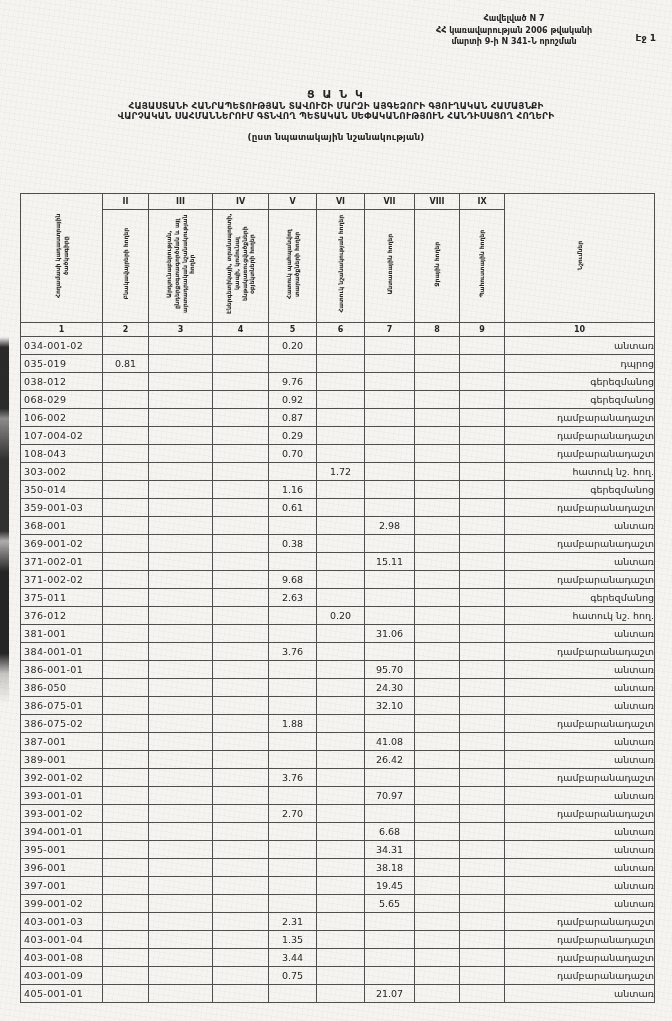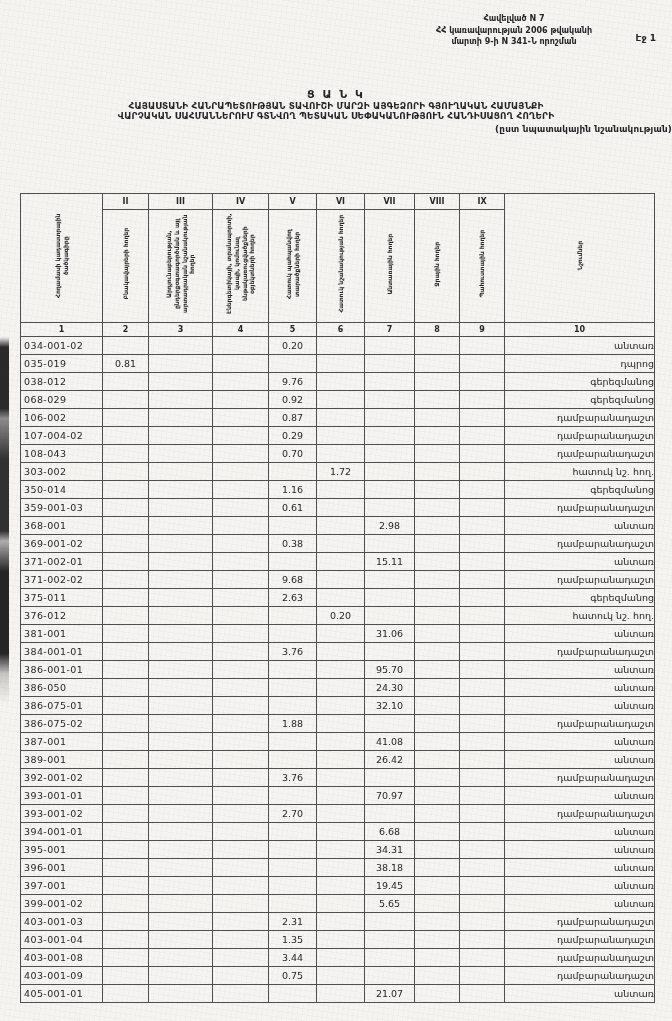--- a/index.html
+++ b/index.html
@@ -26,21 +26,21 @@
       rgba(15,15,15,0.20) 66%, transparent 69%, transparent 100%);
   }
   .page-label { position:absolute; top:5px; right:16px; font-size:9px; font-weight:700;margin-top:28px; }
   .appendix {
     position:absolute; top:13px; left:414px; width:200px;
     text-align:center; font-size:8px; font-weight:700; line-height:1.45;
   }
   .title-block { position:absolute; top:88px; left:0; width:100%; text-align:center; }
   .main-title { font-size:11px; font-weight:700; letter-spacing:2px; }
   .sub { font-size:8.8px; font-weight:700; letter-spacing:0.2px; }
-  .paren { margin-top:3px;text-align:right; }
+  .paren { margin-top:11px; }
 
   table.land-table {
     position:absolute; top:193px; left:20px; width:634px;
     border-collapse:collapse; table-layout:fixed;
   }
   .land-table th, .land-table td {
     border:1px solid #4e4e4e; padding:0; font-weight:normal;
     overflow:hidden; color:#262626;
   }
   th.numeral { height:15px; font-size:8px; font-weight:700; text-align:center; }

